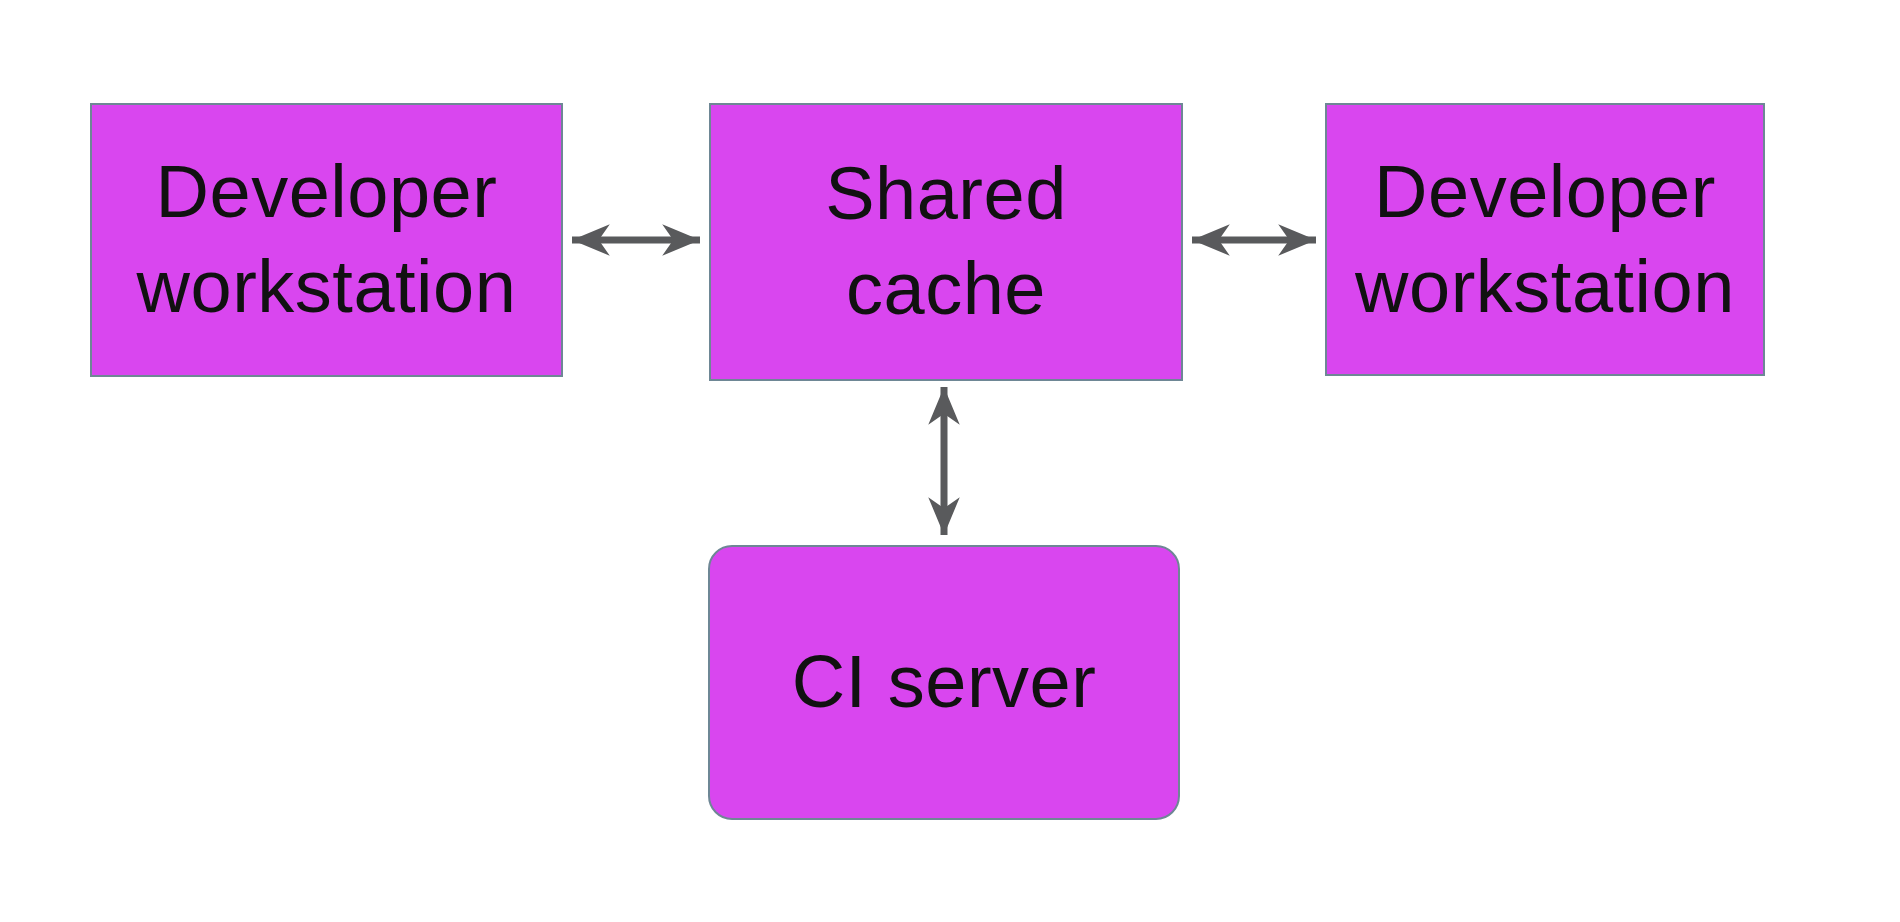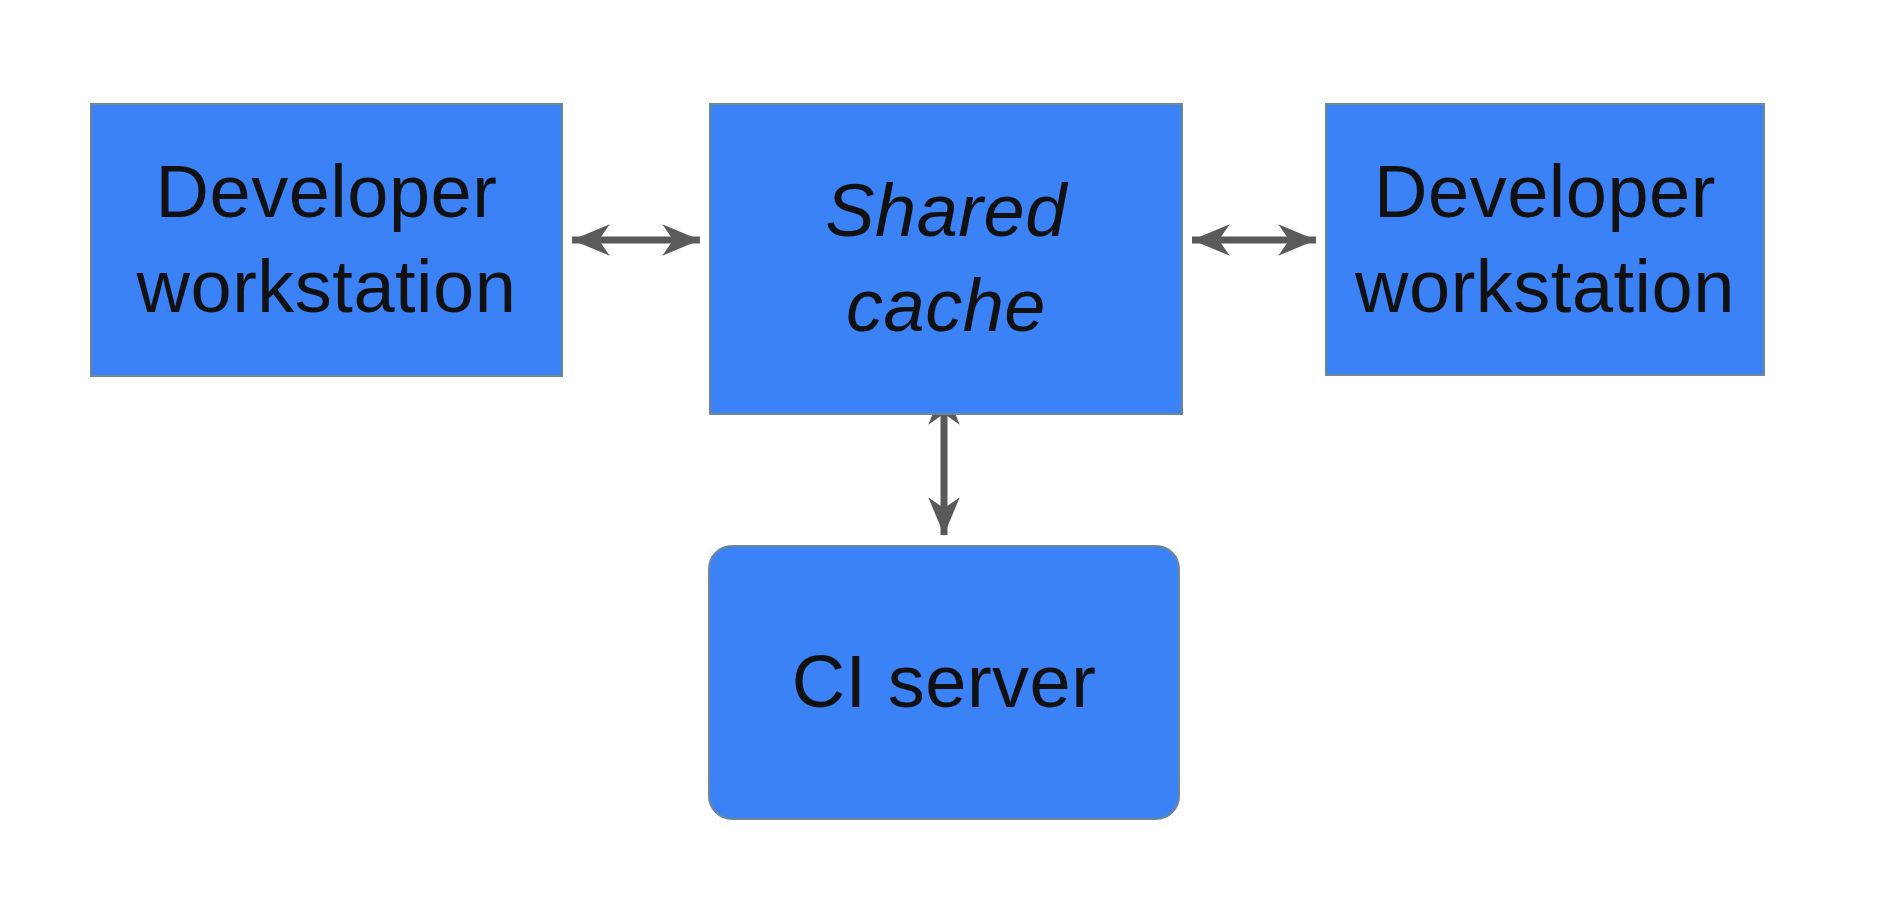--- a/index.html
+++ b/index.html
@@ -20,36 +20,36 @@
     position: absolute;
     left: 0;
     top: 0;
     width: 1900px;
     height: 922px;
     pointer-events: none;
   }
   .node {
     position: absolute;
     box-sizing: border-box;
-    background: #3b82f6;
+    background: #d946ef;
     border: 2.5px solid #6e8795;
     display: flex;
     align-items: center;
     justify-content: center;
     text-align: center;
   }
   .node-label {
     color: #111111;
     font-size: 74px;
     line-height: 1.28;
     white-space: pre-line;
     letter-spacing: 0.5px;
   }
   .node-dev-left   { left: 90px;   top: 103px; width: 473px; height: 274px; }
-  .node-cache      { left: 709px;  top: 103px; width: 474px; height: 312px; font-style: italic; }
+  .node-cache      { left: 709px;  top: 103px; width: 474px; height: 278px; }
   .node-dev-right  { left: 1325px; top: 103px; width: 440px; height: 273px; }
   .node-ci         { left: 708px;  top: 545px; width: 472px; height: 275px; border-radius: 24px; }
   .edge-line {
     stroke: #595a5c;
     stroke-width: 7;
   }
 </style>
 </head>
 <body>
 

